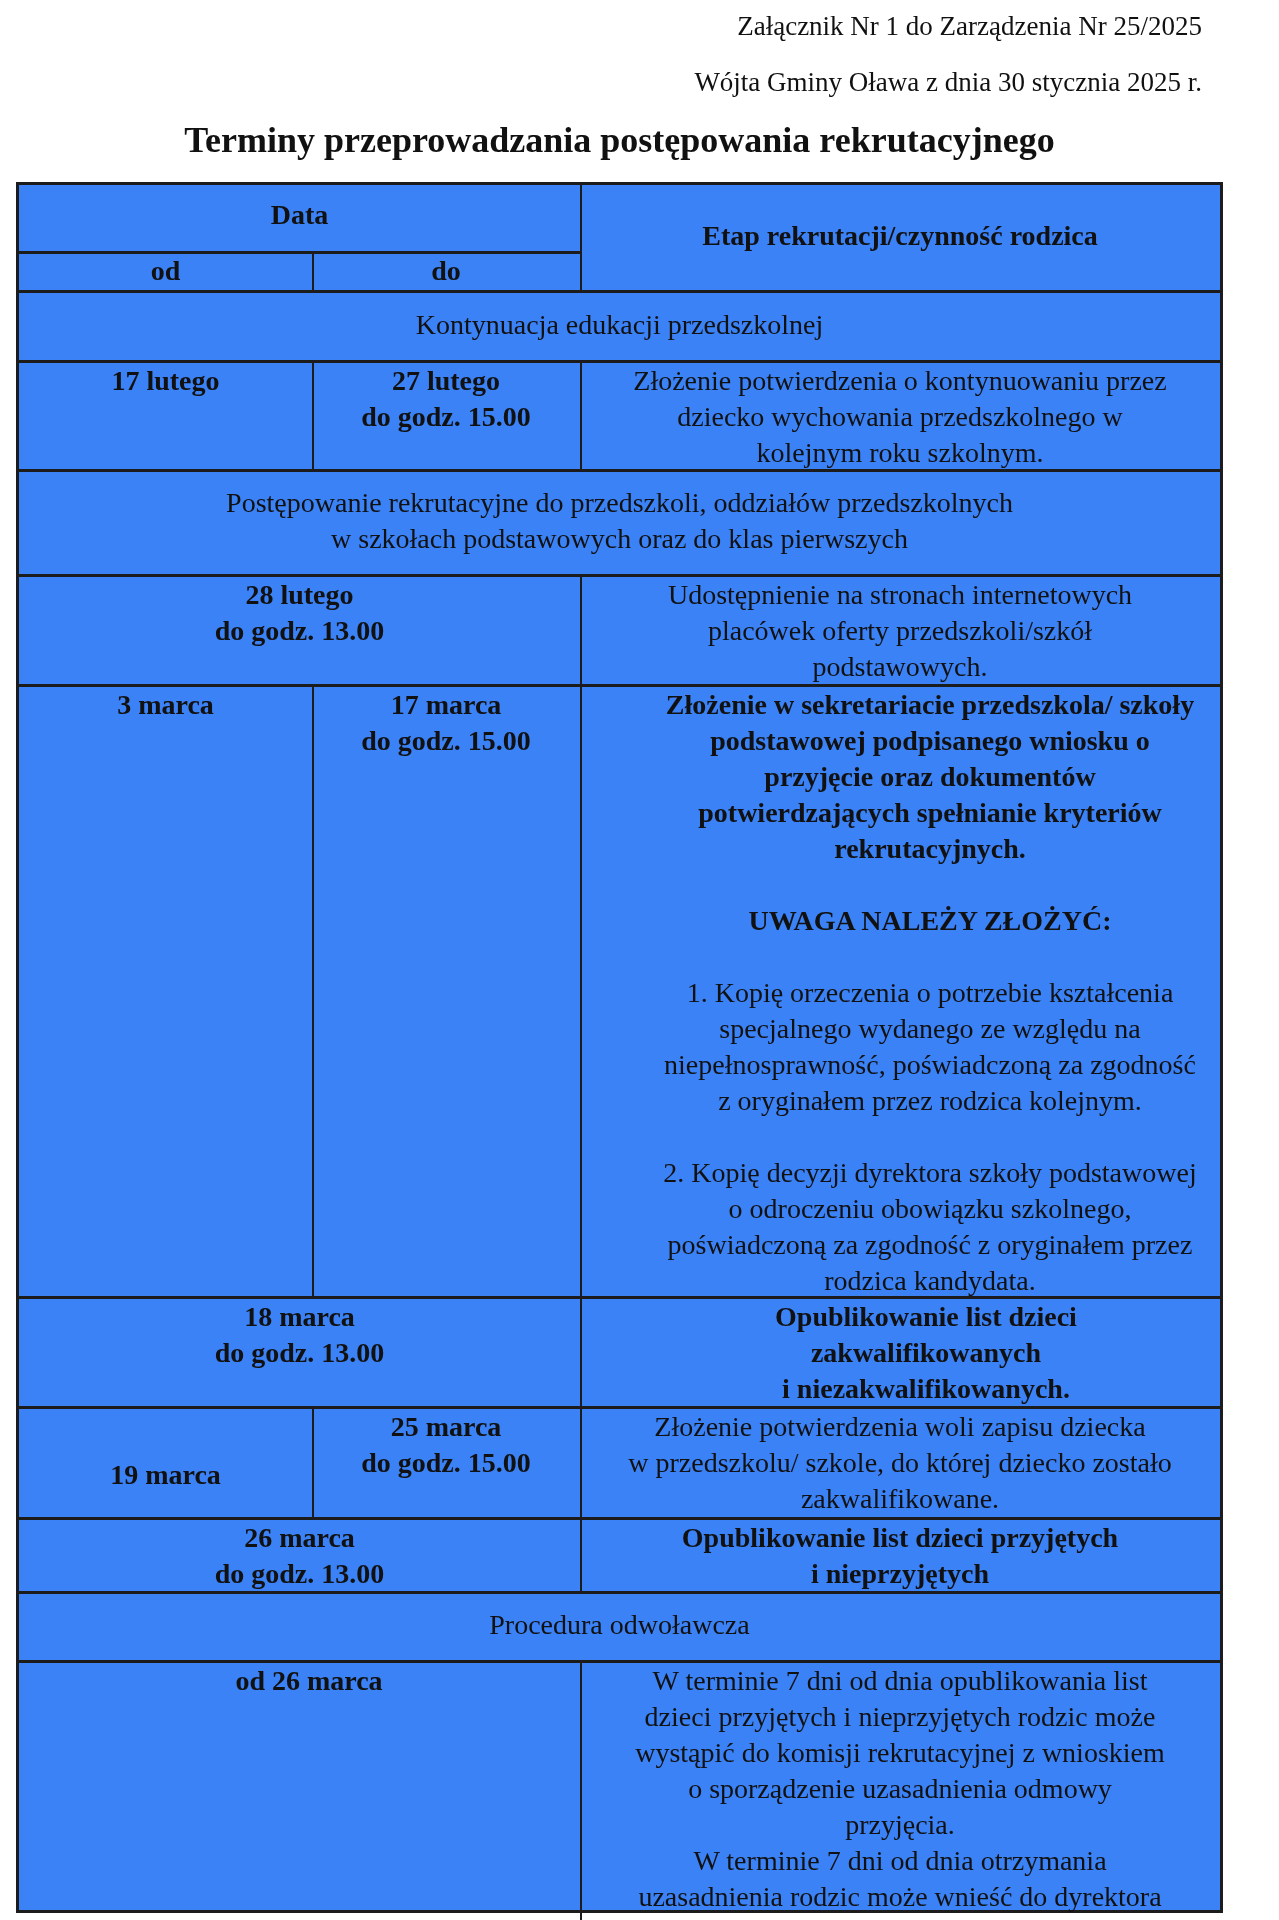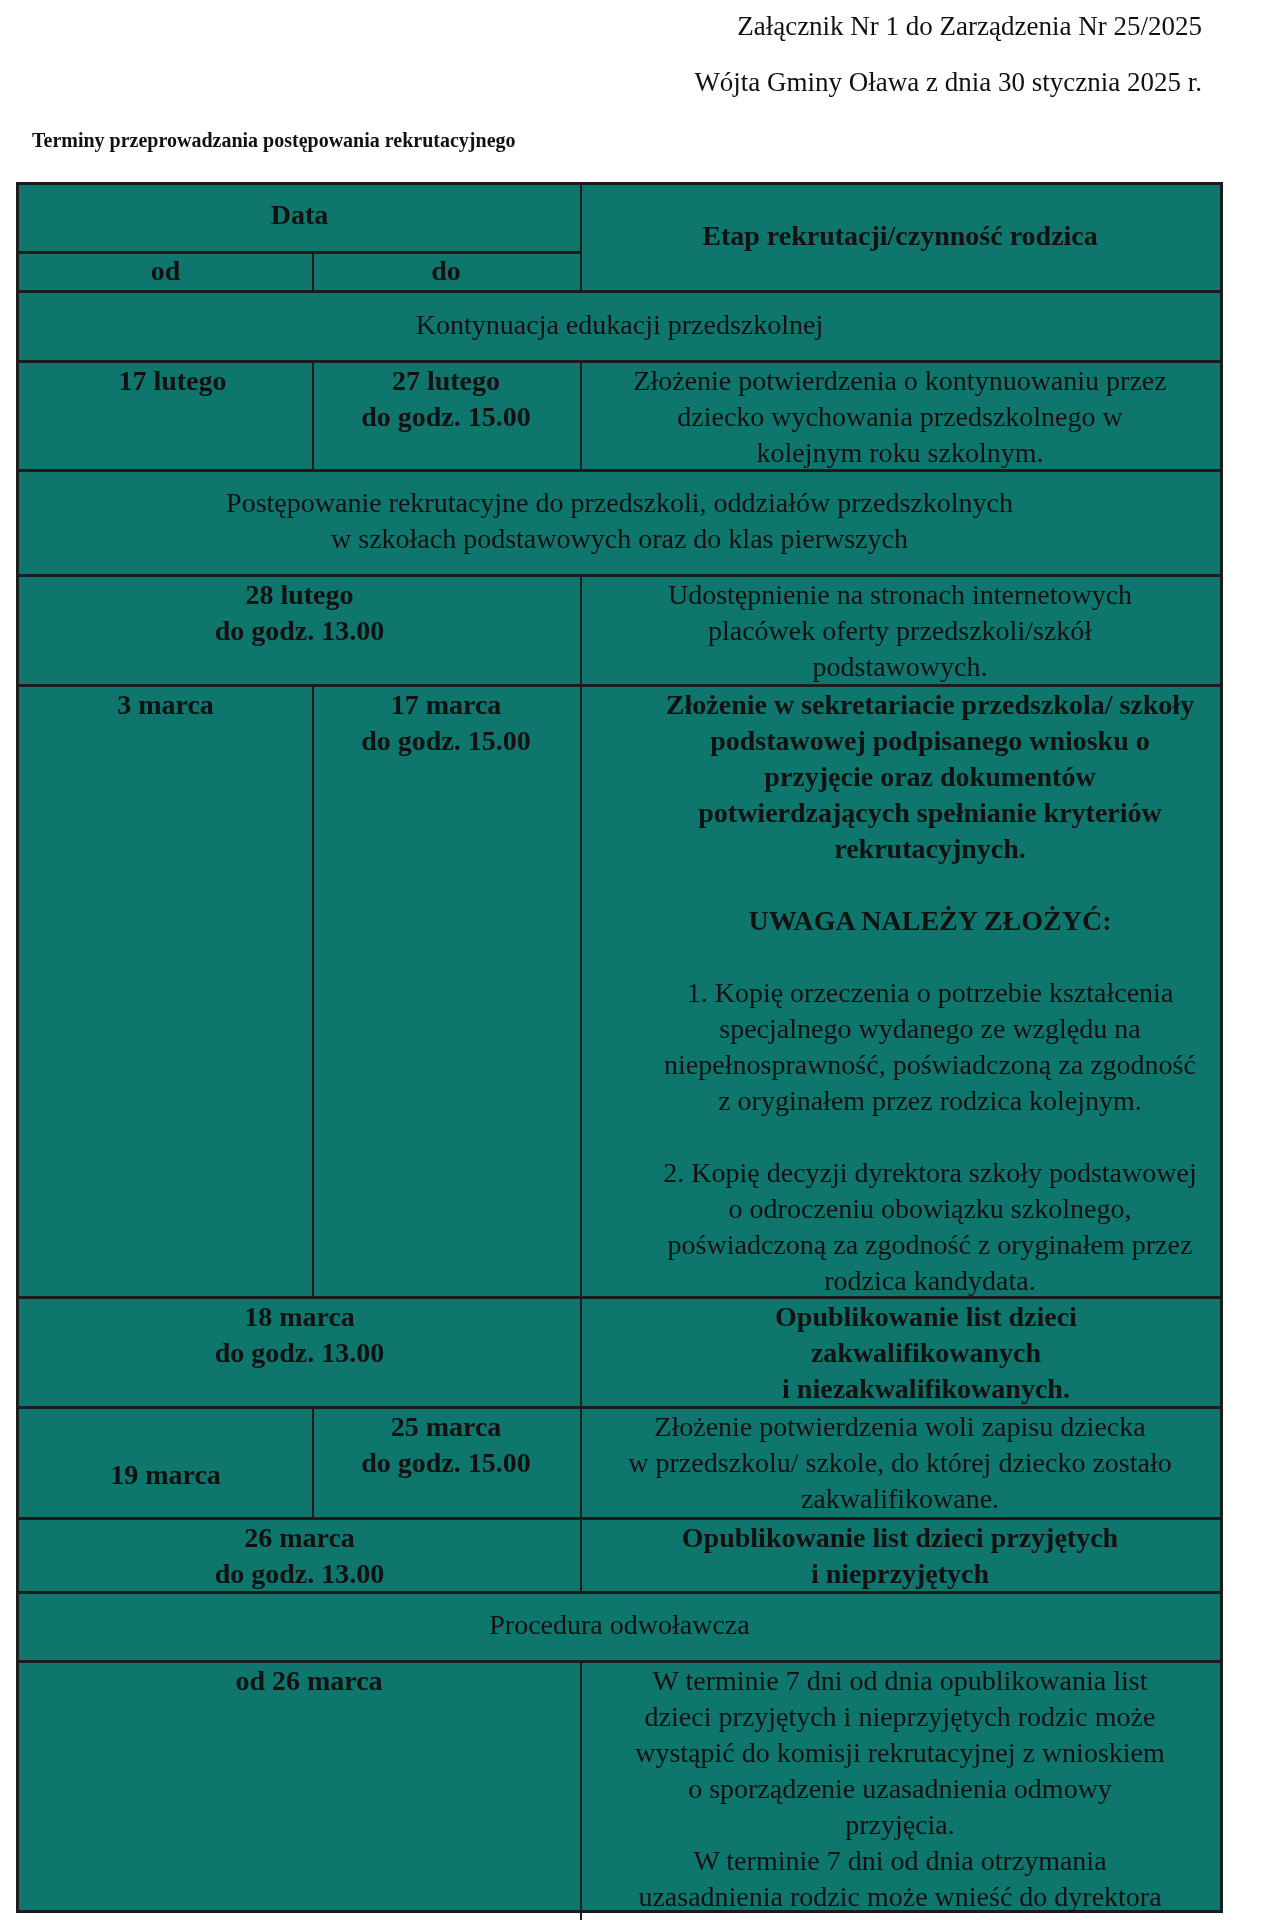--- a/index.html
+++ b/index.html
@@ -6,26 +6,26 @@
   body {
     width: 1279px; height: 1920px; background: #ffffff; position: relative; overflow: hidden;
     font-family: "Liberation Serif", "DejaVu Serif", serif; color: #111;
   }
   .hdr-line {
     position: absolute; right: 77px; font-size: 27px; line-height: 32px; white-space: nowrap;
   }
   #hdr1 { top: 10px; }
   #hdr2 { top: 66px; }
   #title {
-    position: absolute; top: 124px; left: 0; width: 1239px; text-align: left;
-    font-weight: bold; font-size: 20px; line-height: 32px; padding-left: 32px;
+    position: absolute; top: 124px; left: 0; width: 1239px; text-align: center;
+    font-weight: bold; font-size: 36px; line-height: 32px;
   }
   .table {
     position: absolute; left: 16px; top: 182px; width: 1207px; height: 1731px;
-    background: #0f766e; border: 3px solid #1c1c1c; box-sizing: border-box;
+    background: #3b82f6; border: 3px solid #1c1c1c; box-sizing: border-box;
   }
   .hl { position: absolute; height: 3px; background: #1c1c1c; left: 0; }
   .vl { position: absolute; width: 2px; background: #1c1c1c; }
   .cell {
     position: absolute; text-align: center; font-size: 28px; line-height: 36px;
     box-sizing: border-box; padding: 0 6px;
   }
   .b { font-weight: bold; }
   .section { font-weight: normal; text-align: center; }
 </style>
@@ -60,21 +60,21 @@
   <div class="vl" style="left:561px; top:1475px; height:260px;"></div>
 
   <div class="cell b" style="left:0; top:12px; width:561px;">Data</div>
   <div class="cell b" style="left:0; top:68px; width:293px;">od</div>
   <div class="cell b" style="left:293px; top:68px; width:268px;font-family:Liberation Serif, serif;">do</div>
   <div class="cell b" style="left:561px; top:33px; width:640px;">Etap rekrutacji/czynność rodzica</div>
 
   <div class="cell section" style="left:0; top:122px; width:100%;">Kontynuacja edukacji przedszkolnej</div>
 
   <div>
-    <div class="cell b" style="left:0; top:178px; width:293px;margin-left:7px;">17 lutego</div>
+    <div class="cell b" style="left:0; top:178px; width:293px;">17 lutego</div>
     <div class="cell b" style="left:293px; top:178px; width:268px;">
       <div>27 lutego</div>
       <div>do godz. 15.00</div>
     </div>
     <div class="cell" style="left:561px; top:178px; width:640px;">
       <div>Złożenie potwierdzenia o kontynuowaniu przez</div>
       <div>dziecko wychowania przedszkolnego w</div>
       <div>kolejnym roku szkolnym.</div>
     </div>
   </div>

